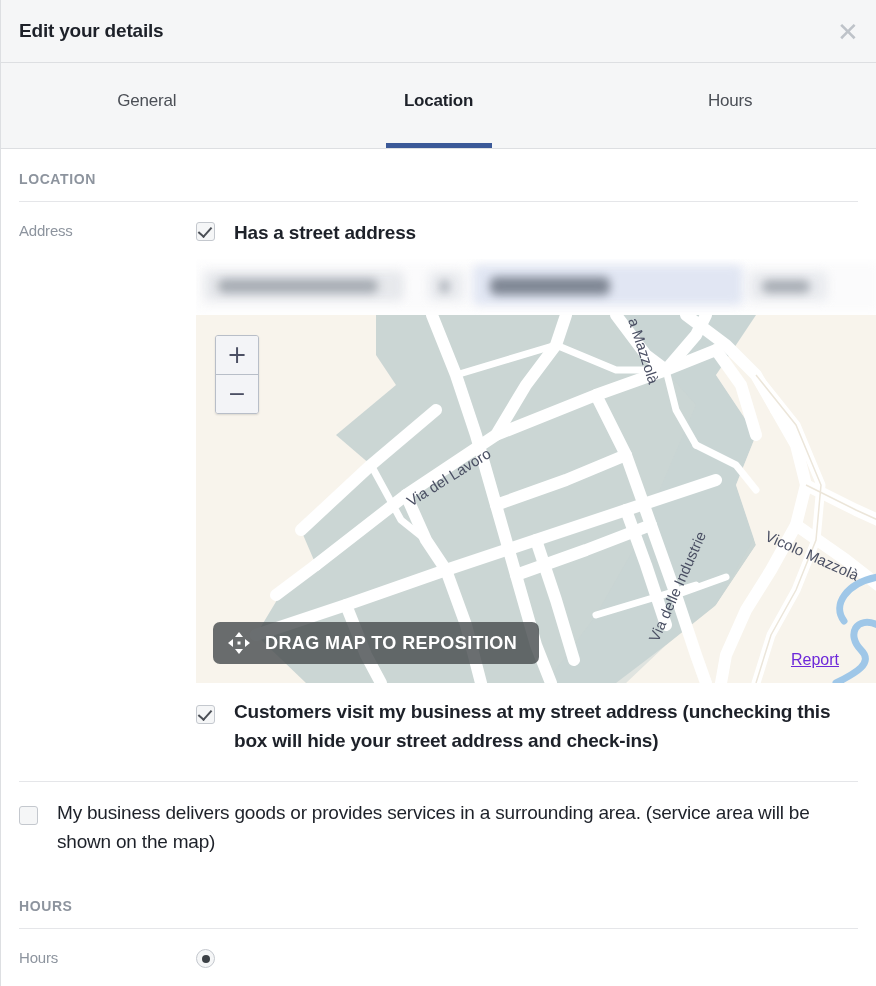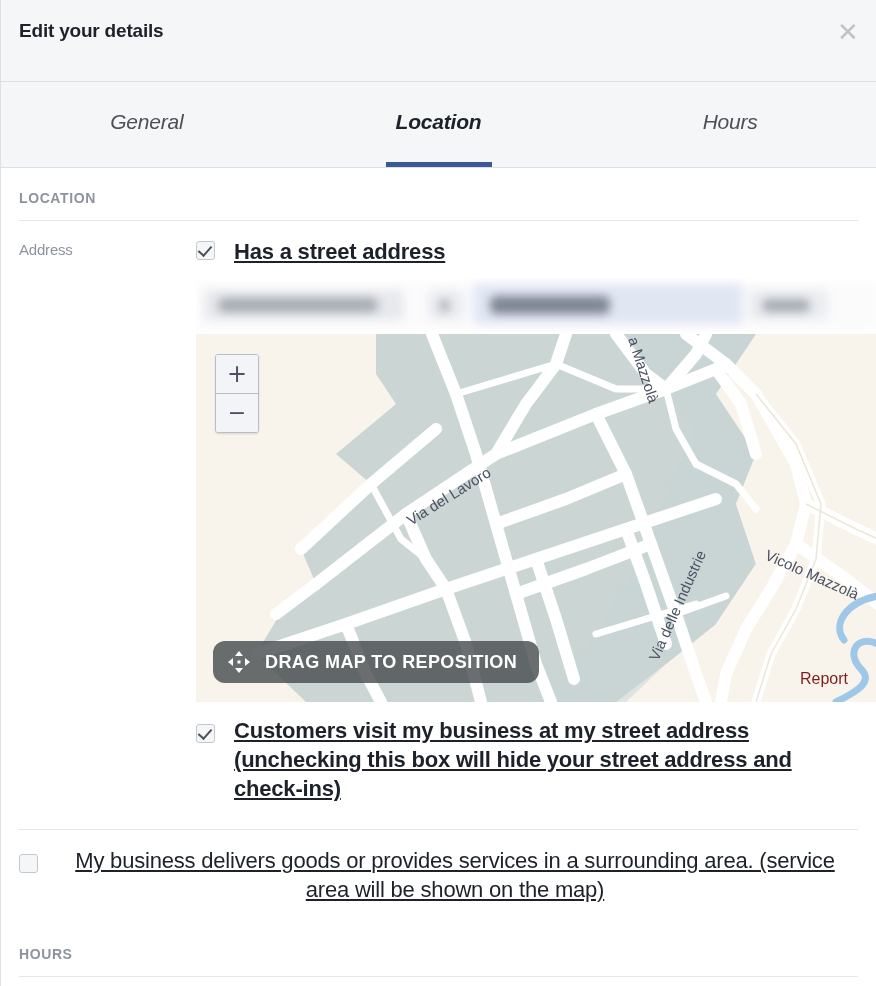--- a/index.html
+++ b/index.html
@@ -17,21 +17,21 @@
     height: 986px;
     overflow: hidden;
     background: #ffffff;
     border-left: 1px solid #dddfe2;
     box-sizing: border-box;
   }
 
   
   .dialog-header {
     position: relative;
-    height: 82px;
+    height: 63px;
     background: #f5f6f7;
     border-bottom: 1px solid #dddfe2;
     box-sizing: border-box;
     padding-left: 24px;
   }
   .dialog-title {
     position: absolute;
     left: 18px;
     top: 20px;
     font-size: 19px;
@@ -66,24 +66,23 @@
   .tab {
     flex: 1 1 0;
     position: relative;
     display: flex;
     align-items: flex-start;
     justify-content: center;
     padding-top: 28px;
     cursor: pointer;
   }
   .tab-label {
-    font-size: 21px;
+    font-size: 17px;
     color: #4b4f56;
     letter-spacing: -0.2px;
-    font-style: italic;
   }
   .tab.active .tab-label {
     color: #1d2129;
     font-weight: bold;
   }
   .tab-underline {
     position: absolute;
     bottom: 0;
     left: 50%;
     transform: translateX(-50%);
@@ -173,27 +172,26 @@
     height: 8px;
     border-radius: 50%;
     background: #3b4045;
   }
   .cbx-line {
     display: flex;
     align-items: flex-start;
     gap: 19px;
   }
   .cbx-text {
-    font-size: 22px;
+    font-size: 19px;
     font-weight: bold;
     color: #1d2129;
     line-height: 29px;
     margin-top: -4px;
     letter-spacing: -0.2px;
-    text-decoration: underline;
   }
   .cbx-text.normal {
     font-weight: normal;
     color: #1d2129;
   }
 
   
   .addr-blur {
     position: relative;
     height: 56px;
@@ -251,35 +249,36 @@
   .drag-badge {
     position: absolute;
     left: 17px;
     bottom: 19px;
     height: 42px;
     display: flex;
     align-items: center;
     gap: 14px;
     padding: 0 22px 0 14px;
     background: rgba(73,78,80,0.82);
-    border-radius: 12px;
+    border-radius: 7px;
     cursor: move;
   }
   .drag-badge .label {
     color: #ffffff;
     font-size: 18px;
     font-weight: bold;
     letter-spacing: 0.4px;
   }
   .report-link {
     position: absolute;
-    right: 30px;
+    right: 39px;
     bottom: 14px;
     font-size: 16px;
-    color: #7f1d1d;
+    color: #6d28d9;
+    text-decoration: underline;
     cursor: pointer;
   }
 
   .street-label {
     font-family: "Liberation Sans", sans-serif;
     font-size: 15px;
     fill: #4a4f63;
     font-weight: 500;
   }
 </style>
@@ -426,21 +425,21 @@
         <span class="cbx-text">Customers visit my business at my street address (unchecking this box will hide your street address and check-ins)</span>
       </div>
 
     </div>
   </div>
 
   <div class="rule" style="margin-top:26px;"></div>
 
   <div class="row">
     <div class="row-body">
-      <div class="cbx-line" style="padding-right:23px;text-align:center;">
+      <div class="cbx-line" style="padding-right:23px;">
         <span class="cbx" style="margin-top:4px;"></span>
         <span class="cbx-text normal">My business delivers goods or provides services in a surrounding area. (service area will be shown on the map)</span>
       </div>
     </div>
   </div>
 
   <div class="section-head" style="padding-top:42px;">HOURS</div>
   <div class="rule"></div>
 
   <div class="row">

